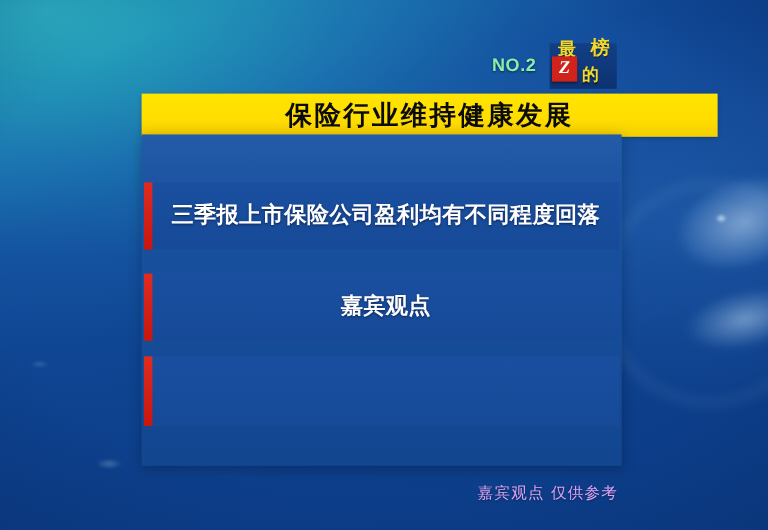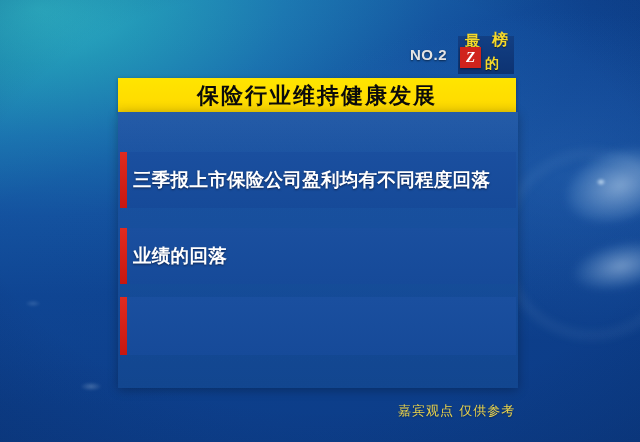--- a/index.html
+++ b/index.html
@@ -70,21 +70,21 @@
   .gd1 { left: 596px; top: 178px; width: 10px; height: 8px; }
   .gd2 { left: 80px;  top: 382px; width: 22px; height: 9px; opacity: .35; }
   .gd3 { left: 25px;  top: 300px; width: 16px; height: 7px; opacity: .22; }
 
   
   .no-label {
     position: absolute;
     left: 410px; top: 46px;
     font-size: 15px;
     font-weight: 700;
-    color: #e5e5e5;
+    color: #86efac;
     letter-spacing: .5px;
     text-shadow: 0 1px 2px rgba(0,0,0,.55);
     font-family: "Liberation Sans", sans-serif;
   }
   .logo-box {
     position: absolute;
     left: 458px; top: 36px;
     width: 56px; height: 38px;
     background: linear-gradient(180deg, rgba(18,62,130,0.92), rgba(12,48,110,0.92));
   }
@@ -126,21 +126,21 @@
     position: absolute;
     inset: 0;
     background: linear-gradient(180deg, rgba(120,175,235,0.10) 0%, rgba(255,255,255,0) 22%, rgba(0,0,0,0.06) 100%);
     pointer-events: none;
   }
 
   
   .title-banner {
     position: absolute;
     left: 118px; top: 78px;
-    width: 398px; height: 36px;
+    width: 480px; height: 36px;
     background: linear-gradient(180deg, #ffe500 0%, #ffdd00 60%, #f3cf00 100%);
     display: flex;
     align-items: center;
     justify-content: center;
     box-shadow: 0 1px 4px rgba(0,0,0,.3);
   }
   .title-text {
     font-size: 22px;
     font-weight: 700;
     color: #0b0b0b;
@@ -163,40 +163,40 @@
 
   .red-bar {
     width: 7px;
     flex: 0 0 7px;
     background: linear-gradient(180deg, #e02b20 0%, #c8170f 100%);
   }
   .block-body {
     flex: 1 1 auto;
     display: flex;
     flex-direction: column;
-    align-items: flex-start;
+    align-items: center;
     justify-content: center;
     padding: 0 6px;
   }
   .line {
     font-size: 18.5px;
     font-weight: 700;
     color: #ffffff;
     letter-spacing: .3px;
     line-height: 1.38;
     white-space: nowrap;
     text-shadow: 0 1px 2px rgba(0,0,20,.55);
   }
 
   
   .footer-note {
     position: absolute;
     left: 398px; top: 402px;
     font-size: 13px;
-    color: #fde047;
+    color: #f0abfc;
     letter-spacing: 1px;
     opacity: .92;
     text-shadow: 0 1px 2px rgba(0,0,0,.4);
   }
 </style>
 </head>
 <body>
 
 <div id="stage">
 
@@ -228,21 +228,21 @@
   <div class="block block-1">
     <div class="red-bar"></div>
     <div class="block-body">
       <div class="line">三季报上市保险公司盈利均有不同程度回落</div>
     </div>
   </div>
 
   <div class="block block-2">
     <div class="red-bar"></div>
     <div class="block-body">
-      <div class="line">业绩的回落</div>
+      <div class="line">嘉宾观点</div>
     </div>
   </div>
 
   <div class="block block-3">
     <div class="red-bar"></div>
     <div class="block-body">
     </div>
   </div>
 
   <div class="footer-note">嘉宾观点 仅供参考</div>

